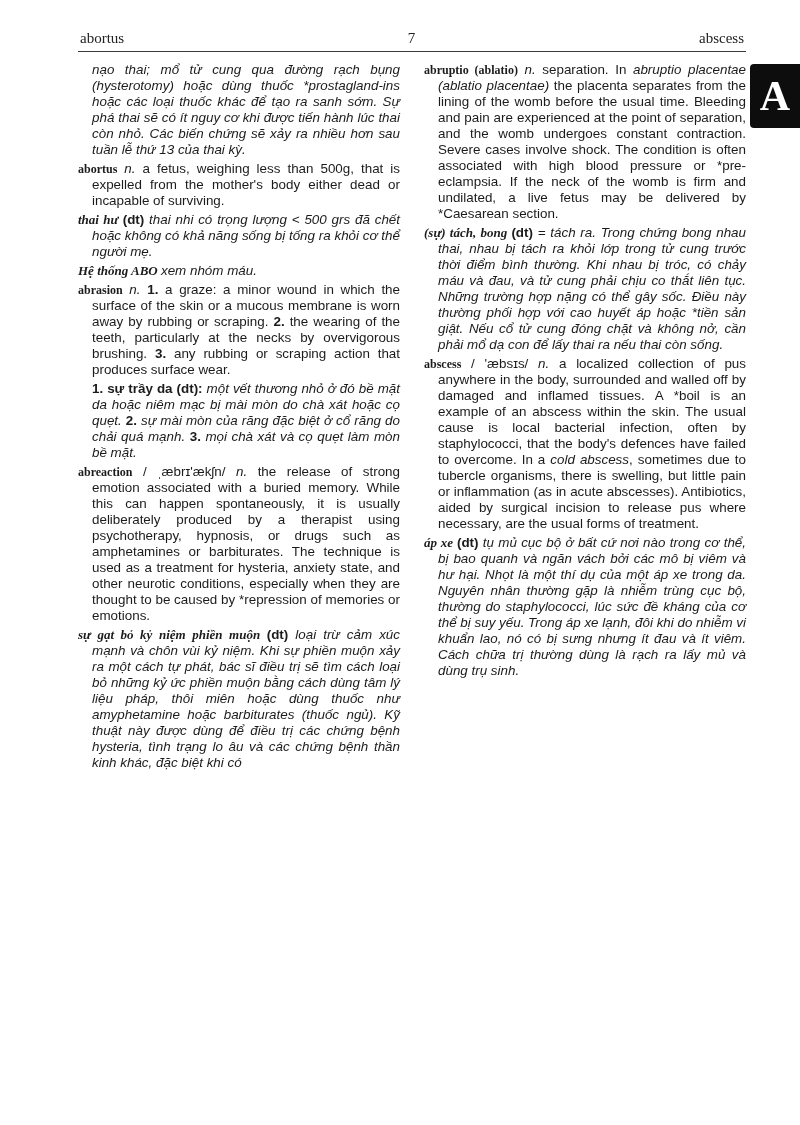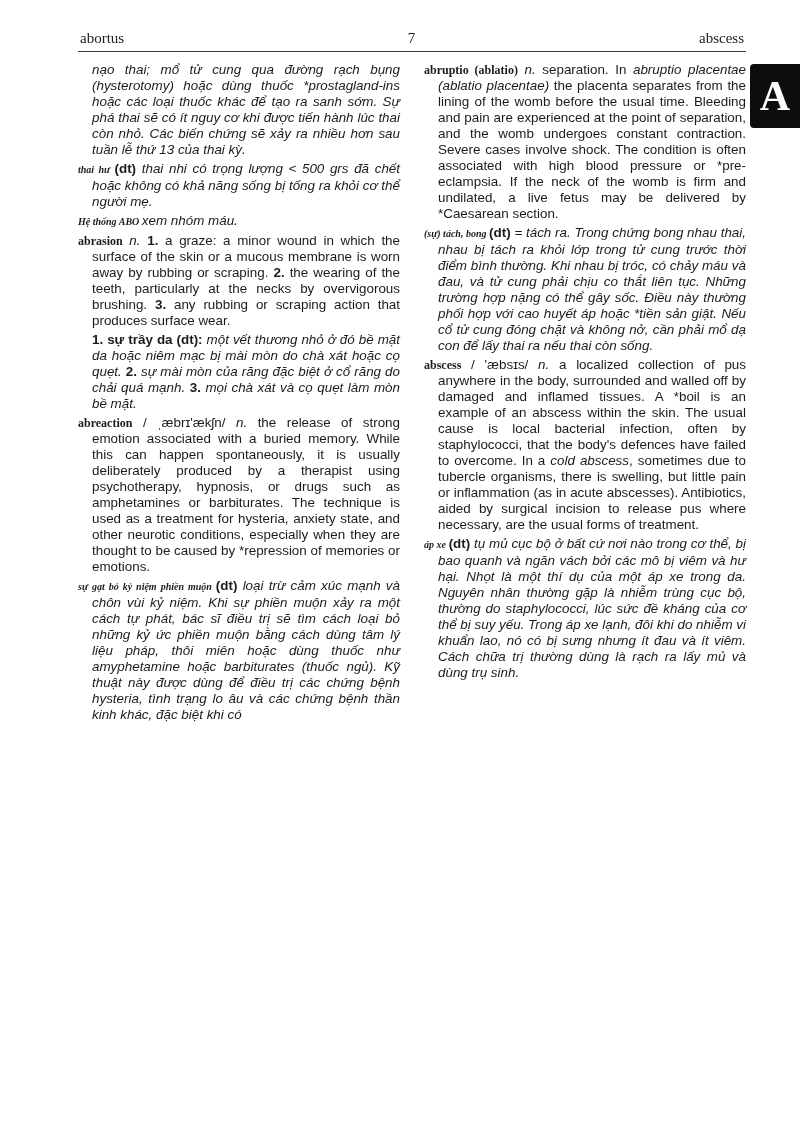--- a/index.html
+++ b/index.html
@@ -49,21 +49,21 @@
   }
   .run-hw{
     font-weight:bold;
     font-family:"Liberation Serif","DejaVu Serif",serif;
     font-size:12px;
   }
   .run-hwvi{
     font-weight:bold;
     font-style:italic;
     font-family:"Liberation Serif","DejaVu Serif",serif;
-    font-size:10px;
+    font-size:13px;
   }
   .run-pos{font-style:italic;}
   .run-it{font-style:italic;}
   .run-b{font-weight:bold;}
   .run-bit{font-weight:bold;}
   .run-phon{font-style:normal;}
   .run-plain{font-style:normal;}
   .thumb-tab{
     position:absolute;
     top:64px;right:0;
@@ -85,20 +85,21 @@
 <div class="page">
   <div class="header">
     <span>abortus</span>
     <span>7</span>
     <span>abscess</span>
   </div>
   <div class="rule"></div>
   <div class="columns">
     <div class="col" id="col-left">
         <p class="para cont"><span class="run-it">nạo thai; mổ tử cung qua đường rạch bụng (hysterotomy) hoặc dùng thuốc *prostagland-ins hoặc các loại thuốc khác để tạo ra sanh sớm. Sự phá thai sẽ có ít nguy cơ khi được tiến hành lúc thai còn nhỏ. Các biến chứng sẽ xảy ra nhiều hơn sau tuần lễ thứ 13 của thai kỳ.</span></p>
+        <p class="para entry"><span class="run-hw">abortus</span><span class="run-pos"> n. </span><span class="run-plain">a fetus, weighing less than 500g, that is expelled from the mother's body either dead or incapable of surviving.</span></p>
         <p class="para entry"><span class="run-hwvi">thai hư </span><span class="run-bit">(dt) </span><span class="run-it">thai nhi có trọng lượng &lt; 500 grs đã chết hoặc không có khả năng sống bị tống ra khỏi cơ thể người mẹ.</span></p>
         <p class="para entry"><span class="run-hwvi">Hệ thống ABO </span><span class="run-it">xem nhóm máu.</span></p>
         <p class="para entry"><span class="run-hw">abrasion</span><span class="run-pos"> n. </span><span class="run-b">1. </span><span class="run-plain">a graze: a minor wound in which the surface of the skin or a mucous membrane is worn away by rubbing or scraping. </span><span class="run-b">2. </span><span class="run-plain">the wearing of the teeth, particularly at the necks by overvigorous brushing. </span><span class="run-b">3. </span><span class="run-plain">any rubbing or scraping action that produces surface wear.</span></p>
         <p class="para sub"><span class="run-bit">1. sự trầy da (dt): </span><span class="run-it">một vết thương nhỏ ở đó bề mặt da hoặc niêm mạc bị mài mòn do chà xát hoặc cọ quẹt. </span><span class="run-bit">2. </span><span class="run-it">sự mài mòn của răng đặc biệt ở cổ răng do chải quá mạnh. </span><span class="run-bit">3. </span><span class="run-it">mọi chà xát và cọ quẹt làm mòn bề mặt.</span></p>
         <p class="para entry"><span class="run-hw">abreaction</span><span class="run-phon"> / ˌæbrɪ'ækʃn/ </span><span class="run-pos">n. </span><span class="run-plain">the release of strong emotion associated with a buried memory. While this can happen spontaneously, it is usually deliberately produced by a therapist using psychotherapy, hypnosis, or drugs such as amphetamines or barbiturates. The technique is used as a treatment for hysteria, anxiety state, and other neurotic conditions, especially when they are thought to be caused by *repression of memories or emotions.</span></p>
         <p class="para entry"><span class="run-hwvi">sự gạt bỏ kỷ niệm phiền muộn </span><span class="run-bit">(dt) </span><span class="run-it">loại trừ cảm xúc mạnh và chôn vùi kỷ niệm. Khi sự phiền muộn xảy ra một cách tự phát, bác sĩ điều trị sẽ tìm cách loại bỏ những kỷ ức phiền muộn bằng cách dùng tâm lý liệu pháp, thôi miên hoặc dùng thuốc như amyphetamine hoặc barbiturates (thuốc ngủ). Kỹ thuật này được dùng để điều trị các chứng bệnh hysteria, tình trạng lo âu và các chứng bệnh thần kinh khác, đặc biệt khi có</span></p>
       </div>
     <div class="col" id="col-right">
         <p class="para entry"><span class="run-hw">abruptio (ablatio)</span><span class="run-pos"> n. </span><span class="run-plain">separation. In </span><span class="run-it">abruptio placentae (ablatio placentae)</span><span class="run-plain"> the placenta separates from the lining of the womb before the usual time. Bleeding and pain are experienced at the point of separation, and the womb undergoes constant contraction. Severe cases involve shock. The condition is often associated with high blood pressure or *pre-eclampsia. If the neck of the womb is firm and undilated, a live fetus may be delivered by *Caesarean section.</span></p>
         <p class="para entry"><span class="run-hwvi">(sự) tách, bong </span><span class="run-bit">(dt) </span><span class="run-it">= tách ra. Trong chứng bong nhau thai, nhau bị tách ra khỏi lớp trong tử cung trước thời điểm bình thường. Khi nhau bị tróc, có chảy máu và đau, và tử cung phải chịu co thắt liên tục. Những trường hợp nặng có thể gây sốc. Điều này thường phối hợp với cao huyết áp hoặc *tiền sản giật. Nếu cổ tử cung đóng chặt và không nở, cần phải mổ dạ con để lấy thai ra nếu thai còn sống.</span></p>

